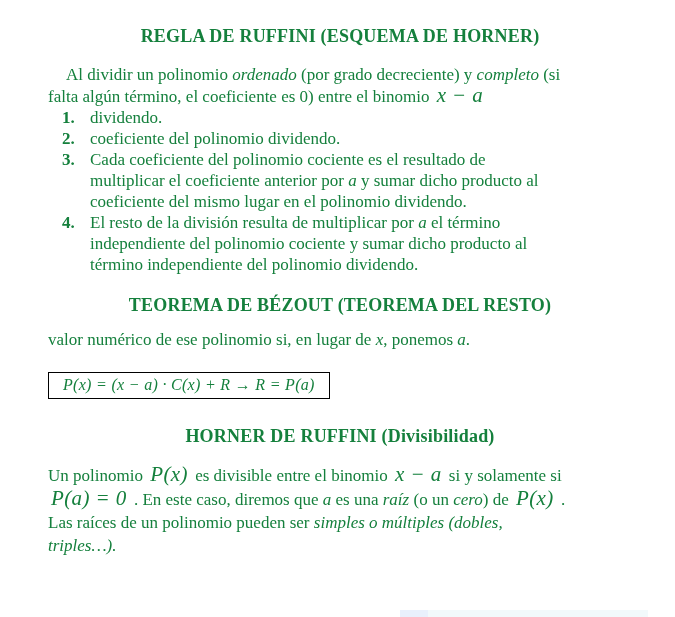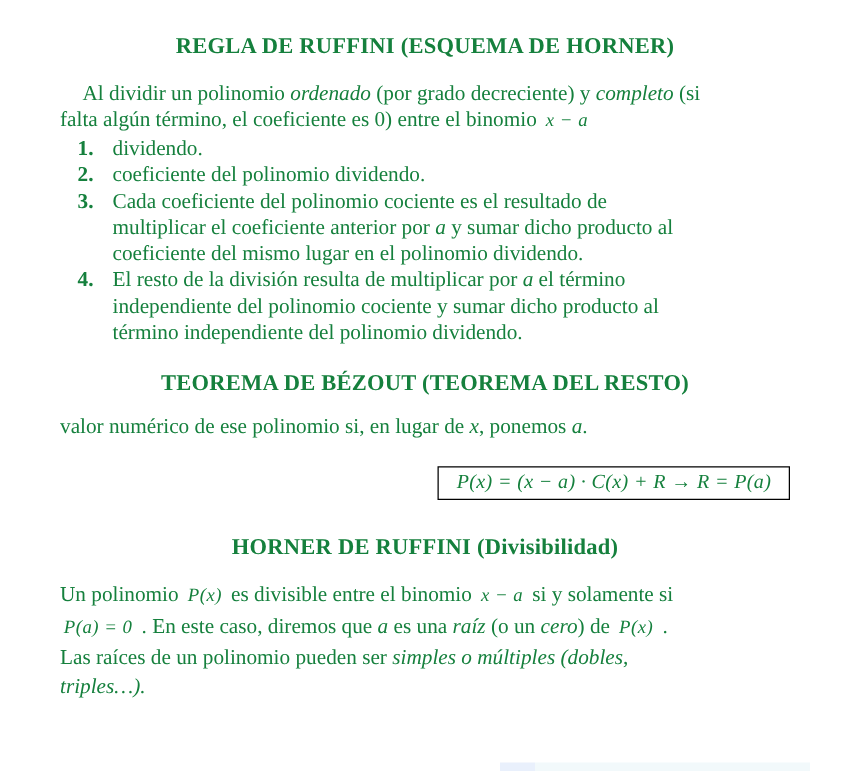--- a/index.html
+++ b/index.html
@@ -39,26 +39,26 @@
     position: absolute;
     left: 14px;
     top: 0;
     font-weight: bold;
   }
   .item .line { white-space: nowrap; }
   .r-i { font-style: italic; }
   .r-u { text-decoration: underline; }
   .r-m {
     font-style: italic;
-    font-size: 15px;
+    font-size: 21px;
     padding: 0 3px;
     letter-spacing: 0.4px;
     font-family: Liberation Serif, serif;
   }
-  .formula-wrap { text-align: right; margin-bottom: 27px; }
+  .formula-wrap { text-align: left; margin-bottom: 27px; }
   .formula-box {
     display: inline-block;
     border: 1px solid #000000;
     padding: 2px 14px 3px 14px;
     font-style: italic;
     font-size: 16px;
     line-height: 20px;
     letter-spacing: 0.3px;
   }
   .artifact {

